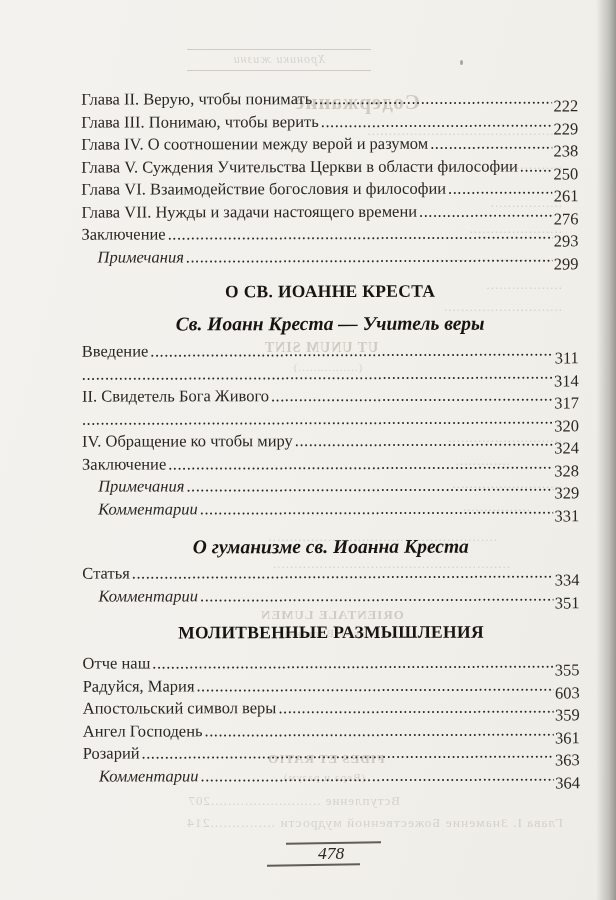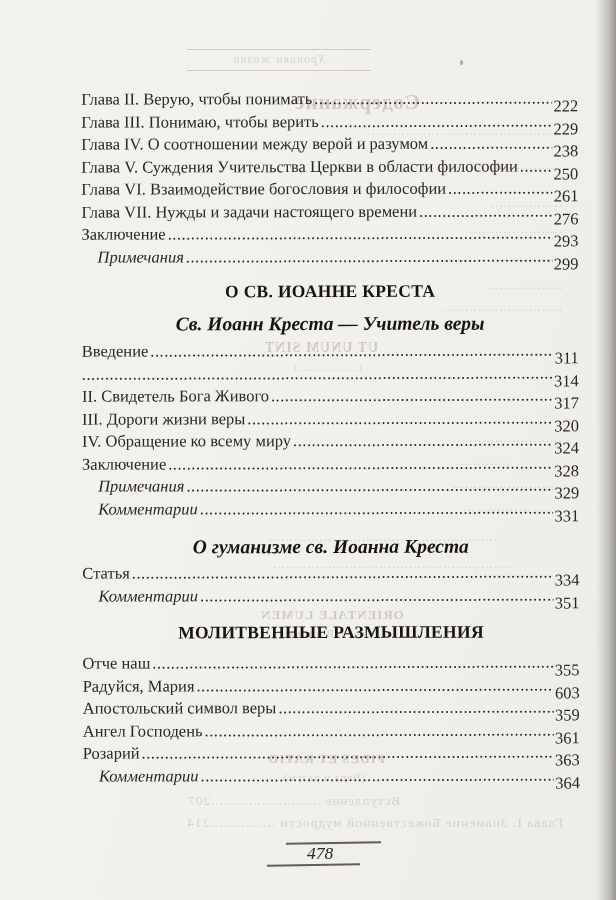--- a/index.html
+++ b/index.html
@@ -38,21 +38,21 @@
     font-size:19.5px;line-height:24px;color:#171411;}
   .s1 .sec-heading{margin-top:12px;}
   .s1 .sec-subheading{margin-top:10px;margin-bottom:4px;}
   .s2 .sec-subheading{margin-top:14px;margin-bottom:2px;line-height:26px;}
   .s3 .sec-heading{margin-top:14px;margin-bottom:9px;}
 
   
   .folio-rule{position:absolute;height:1.5px;background:rgba(72,67,60,0.85);}
   .folio-rule.top{left:286px;top:842px;width:95px;transform:rotate(-1deg);}
   .folio-rule.bottom{left:267px;top:864px;width:93px;transform:rotate(-1deg);}
-  .folio-num{position:absolute;left:284px;top:843px;width:72px;text-align:center;
+  .folio-num{position:absolute;left:295px;top:843px;width:72px;text-align:center;
     font-style:italic;font-size:17.5px;color:#2b2722;}
 </style>
 </head>
 <body>
 
 <div class="page">
   <div id="ghosts">
       <div class="ghost i c ruled" style="left: 187px; top: 49px; width: 184px; font-size: 12px;">Хроники жизни</div>
       <div class="ghost b c" style="left: 283px; top: 90px; width: 148px; font-size: 21px;">Содержание</div>
       <div class="ghost" style="left: 300px; top: 123px; width: 262px; font-size: 13px;">..............................................</div>
@@ -132,26 +132,25 @@
         <div class="row">
           <span class="dots">........................................................................................................................</span>
           <span class="num">314</span>
         </div>
         <div class="row">
           <span class="label">II. Свидетель Бога Живого</span>
           <span class="dots">........................................................................................................................</span>
           <span class="num">317</span>
         </div>
         <div class="row">
-          <span class="label">III. Дороги жизни веры</span>
           <span class="dots">........................................................................................................................</span>
           <span class="num">320</span>
         </div>
         <div class="row">
-          <span class="label">IV. Обращение ко всему миру</span>
+          <span class="label">IV. Обращение ко чтобы миру</span>
           <span class="dots">........................................................................................................................</span>
           <span class="num">324</span>
         </div>
         <div class="row">
           <span class="label">Заключение</span>
           <span class="dots">........................................................................................................................</span>
           <span class="num">328</span>
         </div>
         <div class="row">
           <span class="label it">Примечания</span>

